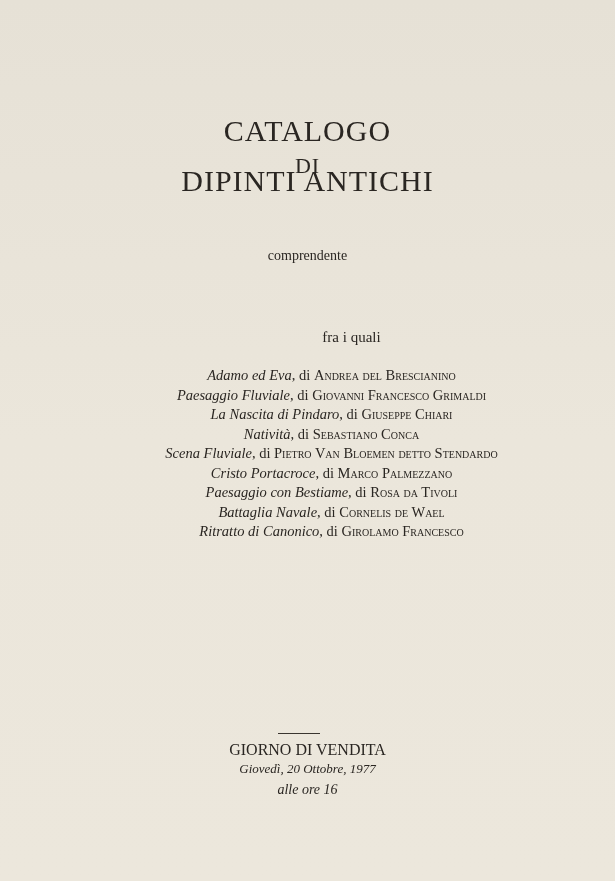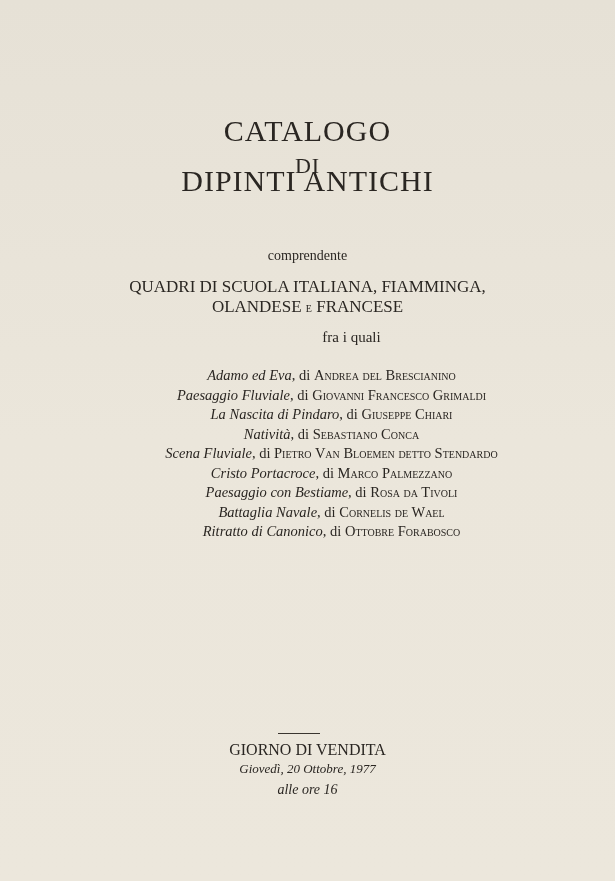--- a/index.html
+++ b/index.html
@@ -35,37 +35,33 @@
 </head>
 <body>
 
 <div class="page">
   <div class="center title1">CATALOGO</div>
   <div class="center title2">DI</div>
   <div class="center title3">DIPINTI ANTICHI</div>
 
   <div class="center comprendente">comprendente</div>
 
-  <div class="center quadri">
-    <div>QUADRI DI SCUOLA ITALIANA, FIAMMINGA,</div>
-    <div><span>OLANDESE </span><span class="small">E</span><span> FRANCESE</span></div>
-  </div>
 
   <div class="center fraquali">fra i quali</div>
 
   <div class="center works">
     <div><span class="title">Adamo ed Eva</span><span>, di </span><span class="sc">Andrea del Brescianino</span></div>
     <div><span class="title">Paesaggio Fluviale</span><span>, di </span><span class="sc">Giovanni Francesco Grimaldi</span></div>
     <div><span class="title">La Nascita di Pindaro</span><span>, di </span><span class="sc">Giuseppe Chiari</span></div>
     <div><span class="title">Natività</span><span>, di </span><span class="sc">Sebastiano Conca</span></div>
     <div><span class="title">Scena Fluviale</span><span>, di </span><span class="sc">Pietro Van Bloemen detto Stendardo</span></div>
     <div><span class="title">Cristo Portacroce</span><span>, di </span><span class="sc">Marco Palmezzano</span></div>
     <div><span class="title">Paesaggio con Bestiame</span><span>, di </span><span class="sc">Rosa da Tivoli</span></div>
     <div><span class="title">Battaglia Navale</span><span>, di </span><span class="sc">Cornelis de Wael</span></div>
-    <div><span class="title">Ritratto di Canonico</span><span>, di </span><span class="sc">Ottobre Forabosco</span></div>
+    <div><span class="title">Ritratto di Canonico</span><span>, di </span><span class="sc">Girolamo Francesco</span></div>
   </div>
 
   <div class="rule"></div>
 
   <div class="center giorno">GIORNO DI VENDITA</div>
   <div class="center data">Giovedì, 20 Ottobre, 1977</div>
   <div class="center ore">alle ore 16</div>
 </div>
 
 </body></html>

